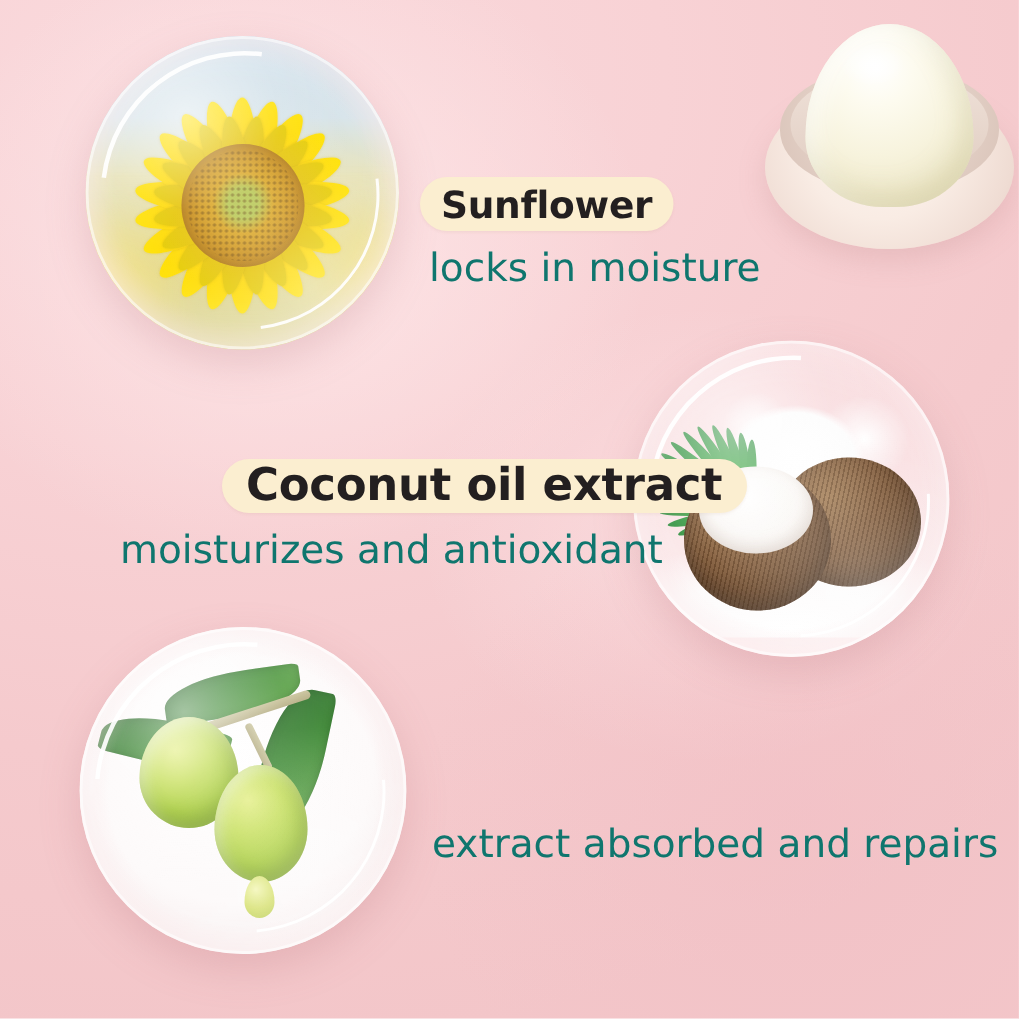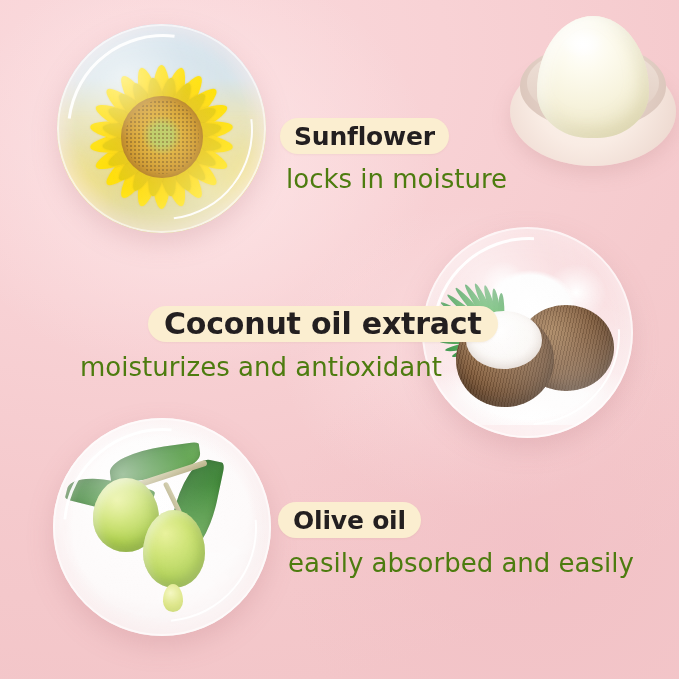--- a/index.html
+++ b/index.html
@@ -241,21 +241,21 @@
     font-weight: 700;
     color: #231f20;
     letter-spacing: -0.2px;
     white-space: nowrap;
     line-height: 1;
   }
   .subtitle {
     position: absolute;
     font-family: "DejaVu Sans", sans-serif;
     font-weight: 400;
-    color: #4d7c0f;
+    color: #0f766e;
     white-space: nowrap;
     line-height: 1;
   }
 </style>
 </head>
 <body>
 
 <div id="canvas">
 
   <div class="bg-base"></div>
@@ -386,18 +386,15 @@
   <div class="pill" style="left:280px; top:118px; height:36px; padding:0 14px;">
     <span class="pill-text" style="font-size:25px;">Sunflower</span>
   </div>
   <div class="subtitle" style="left:286px; top:166px; font-size:26px;">locks in moisture</div>
 
   <div class="pill" style="left:148px; top:306px; height:36px; padding:0 16px;">
     <span class="pill-text" style="font-size:30px;">Coconut oil extract</span>
   </div>
   <div class="subtitle" style="left:80px; top:354px; font-size:26px;">moisturizes and antioxidant</div>
 
-  <div class="pill" style="left:278px; top:502px; height:36px; padding:0 15px;">
-    <span class="pill-text" style="font-size:25px;">Olive oil</span>
-  </div>
-  <div class="subtitle" style="left:288px; top:550px; font-size:26px;">easily absorbed and easily</div>
+  <div class="subtitle" style="left:288px; top:550px; font-size:26px;">extract absorbed and repairs</div>
 
 </div>
 
 </body></html>

